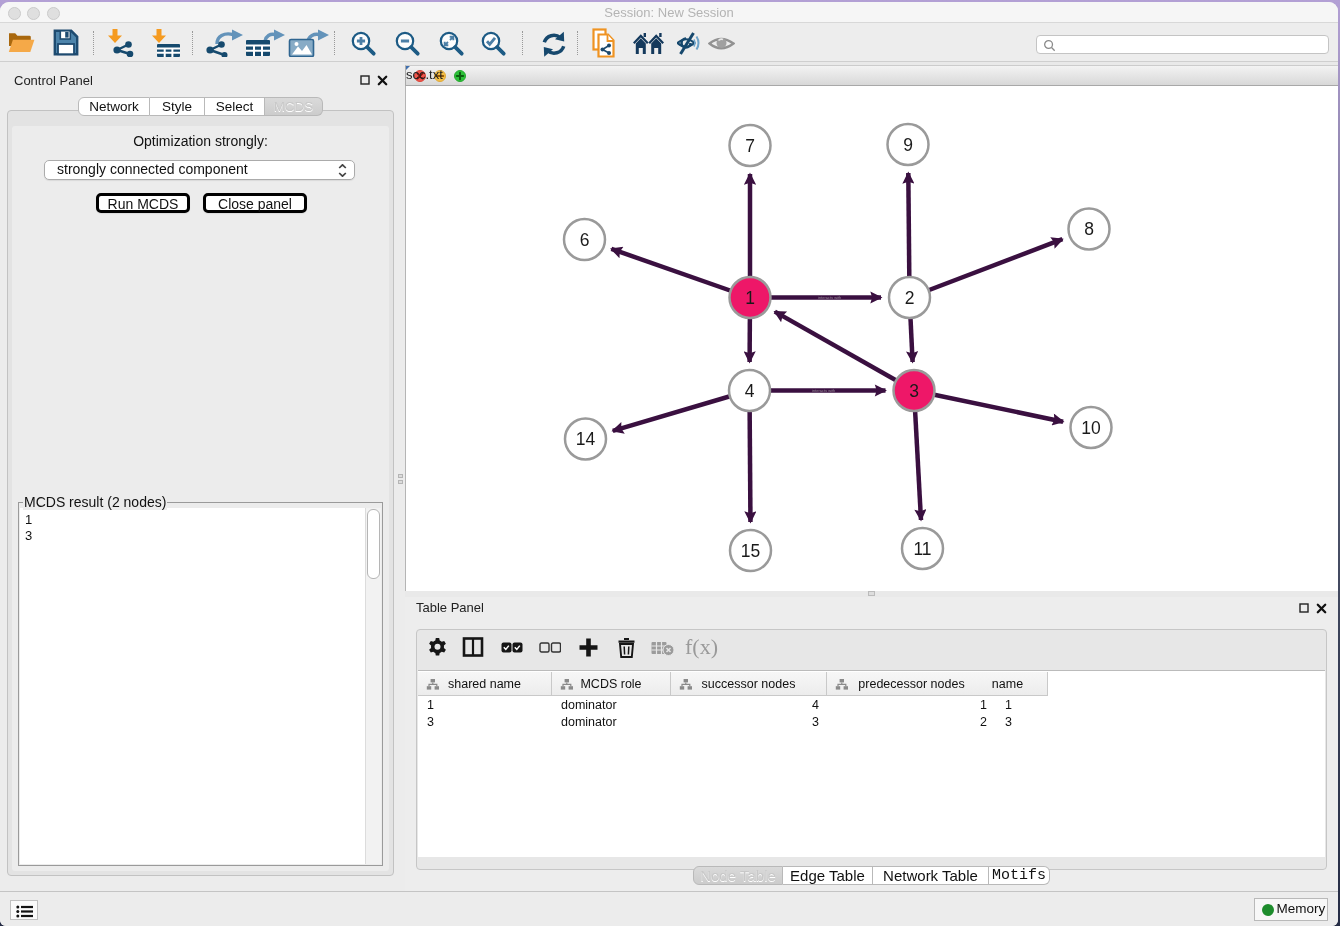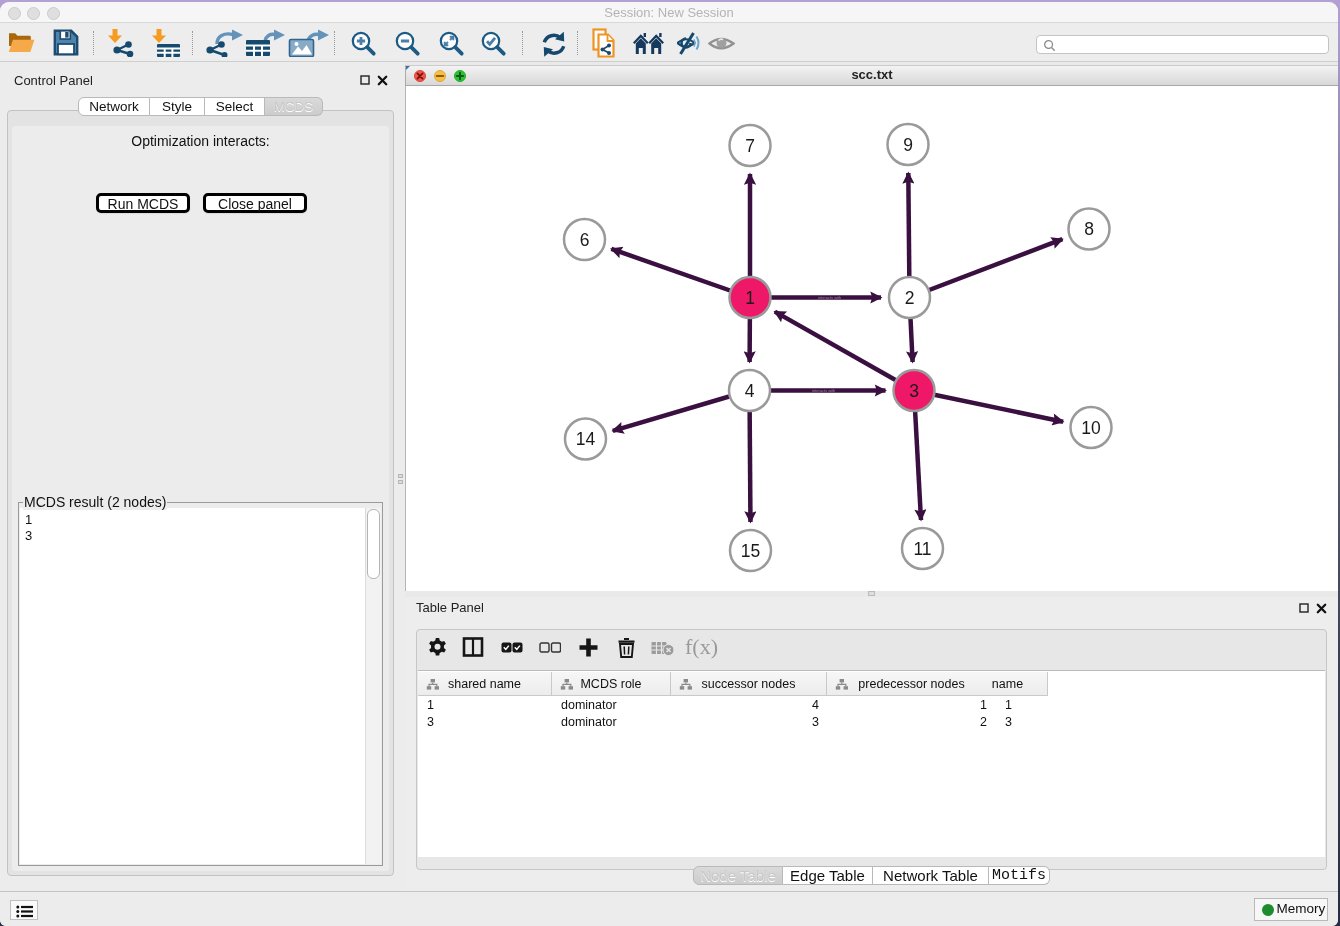--- a/index.html
+++ b/index.html
@@ -33,21 +33,21 @@
 #fieldlegend { position:absolute; left:4px; top:-9px; background:#ececec; padding:0 1px; font-size:14px; color:#111; }
 #fieldwhite { position:absolute; left:1px; top:5px; right:1px; bottom:1px; background:#fff; font-size:13px; color:#111; }
 #fscroll { position:absolute; right:0; top:0; width:16px; bottom:0; background:#f2f2f2; border-left:1px solid #dcdcdc; }
 #fthumb { position:absolute; left:1px; top:1px; width:13px; height:70px; background:#fff; border:1px solid #b5b5b5; border-radius:6px; }
 
 #vdivider { position:absolute; left:396px; top:60px; width:9px; bottom:35px; background:#ececec; }
 
 #netwin { position:absolute; left:405px; top:60px; right:0; height:535px; background:#e9e9e9; }
 #nettitle { position:absolute; left:0; top:3px; border-left:1px solid #aaa; right:0; height:21px; background:linear-gradient(#f3f3f3,#d8d8d8); border-bottom:1px solid #a8a8a8; border-top:1px solid #ccc; }
 .mac { position:absolute; top:4px; width:12px; height:12px; border-radius:50%; }
-#netname { position:absolute; left:0; right:0; top:1px; text-align:center; font-size:13px; font-weight:bold; color:#222; }
+#netname { position:absolute; left:0; right:0; top:1px; text-align:left; font-size:13px; font-weight:normal; color:#222; }
 #canvas { position:absolute; left:0px; top:24px; right:0; height:505px; background:#fff; border-left:1px solid #b5b5b5; }
 #netbottom { position:absolute; left:0; bottom:0; right:0; height:6px; background:#e9e9e9; }
 #grip { position:absolute; left:463px; top:0px; width:7px; height:5px; background:#ddd; border:1px solid #bbb; }
 
 #tablepanel { position:absolute; left:405px; top:595px; right:0; bottom:35px; background:#ededed; }
 #tp-head { position:absolute; left:11px; top:3px; font-size:13px; color:#222; }
 #tp-box { position:absolute; left:11px; top:32px; width:911px; height:241px; background:#e7e7e7; border:1px solid #c6c6c6; border-radius:4px; }
 .tbicon { position:absolute; top:7px; }
 #tbl { position:absolute; left:1px; top:40px; right:1px; height:187px; background:#fff; border-top:1px solid #bbb; }
 .hcell { position:absolute; top:1px; height:24px; background:linear-gradient(#f7f7f7,#ececec); border-right:1px solid #c9c9c9; border-bottom:1px solid #c9c9c9; font-size:12.5px; color:#111; text-align:center; line-height:24px; }
@@ -198,21 +198,27 @@
         <path d="M1.8,1.8 L9.2,9.2 M9.2,1.8 L1.8,9.2" stroke="#111" stroke-width="2.3" stroke-linecap="round"></path>
       </svg>
     <div class="tabs" style="left:78px; top:35px;">
       <div class="tab first" style="left:0; width:72px;">Network</div>
       <div class="tab" style="left:72px; width:55px;">Style</div>
       <div class="tab" style="left:127px; width:60px;">Select</div>
       <div class="tab last sel" style="left:187px; width:58px;">MCDS</div>
     </div>
     <div id="cp-pane">
       <div id="cp-inner"></div>
-      <div id="optlabel">Optimization interacts:</div>
+      <div id="optlabel">Optimization strongly:</div>
+      <div id="combo">strongly connected component
+        <svg style="position:absolute; right:7px; top:3px;" width="9" height="13" viewBox="0 0 9 13">
+          <path d="M1.2,4 L4.5,0.8 L7.8,4" fill="none" stroke="#444" stroke-width="1.7"></path>
+            <path d="M1.2,9 L4.5,12.2 L7.8,9" fill="none" stroke="#444" stroke-width="1.7"></path>
+        </svg>
+      </div>
       <div class="btn" style="left:88px; width:94px;">Run MCDS</div>
       <div class="btn" style="left:195px; width:104px;">Close panel</div>
     </div>
     <div id="fieldset">
       <div id="fieldwhite">
           <div style="padding:4px 0 0 5px; line-height:16px;">1<br>3</div>
         <div id="fscroll">
             <div id="fthumb"></div>
           </div>
       </div>

